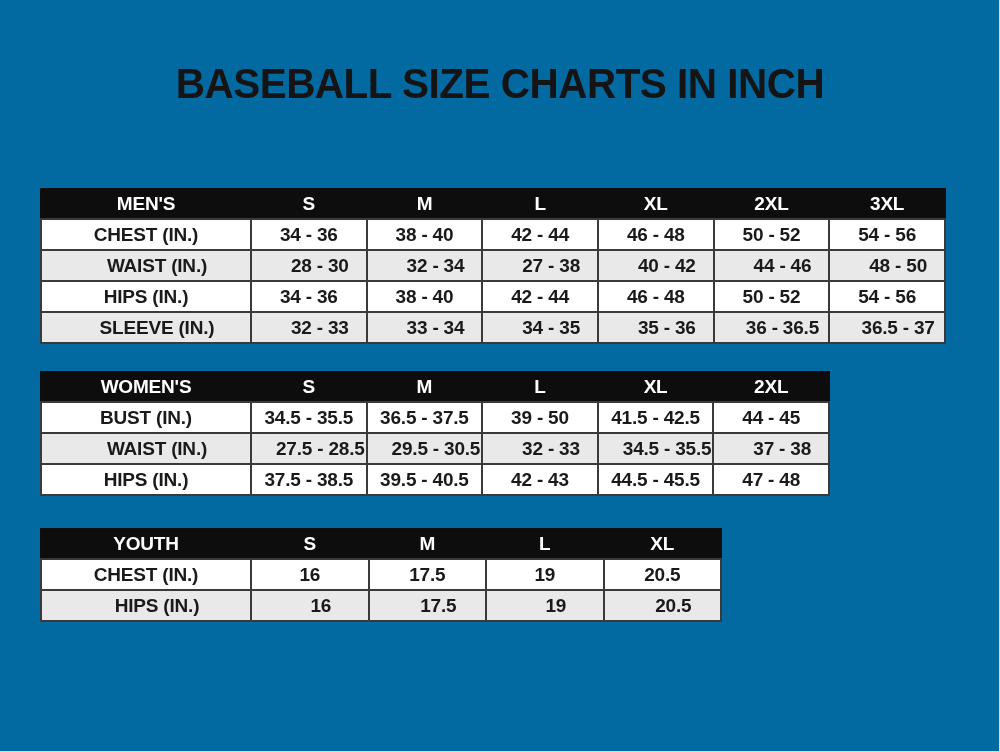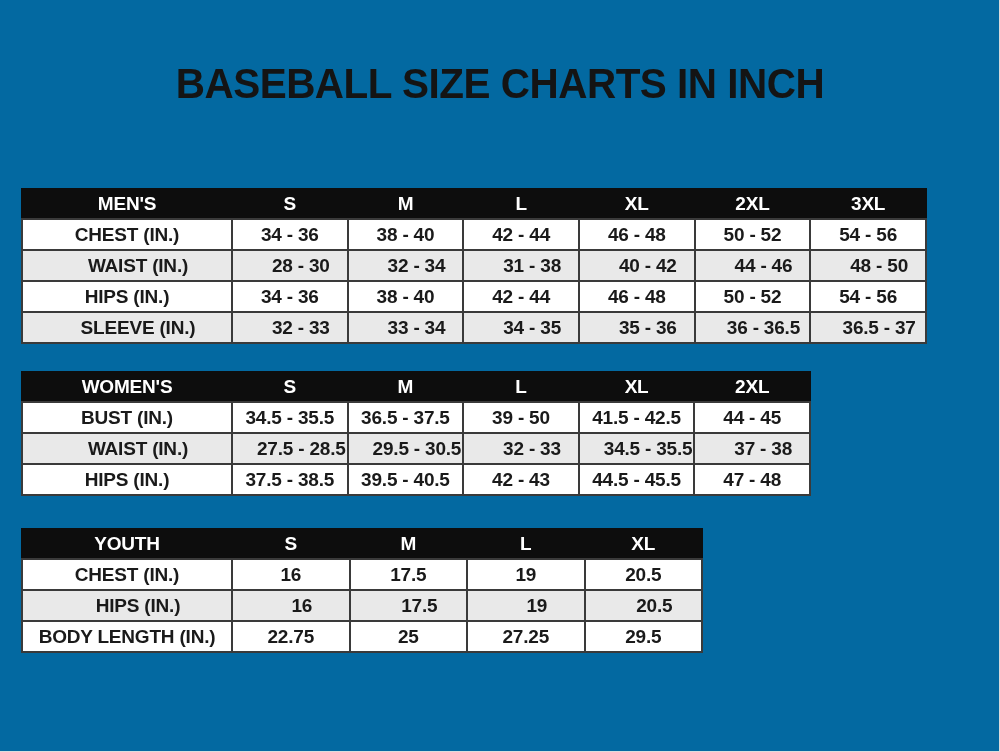--- a/index.html
+++ b/index.html
@@ -23,21 +23,21 @@
     font-size: 43px;
     font-weight: bold;
     letter-spacing: -0.5px;
     line-height: 1.0;
     transform: scaleX(0.94);
     transform-origin: 50% 50%;
     color: #141414;
     white-space: nowrap;
   }
   .size-table {
-    margin-left: 21px;
+    margin-left: 40px;
     border-collapse: collapse;
     table-layout: fixed;
     border: 2px solid var(--border, #3a3a3a);
   }
   .table-mens   { width: 906px; margin-top: 83px; }
   .table-womens { width: 790px; margin-top: 27px; }
   .table-youth  { width: 682px; margin-top: 32px; }
   .size-table col.label-col { width: 210px; }
   .size-table th, .size-table td {
     padding: 0 2px;
@@ -102,21 +102,21 @@
             <td>38 - 40</td>
             <td>42 - 44</td>
             <td>46 - 48</td>
             <td>50 - 52</td>
             <td>54 - 56</td>
           </tr>
           <tr class="stripe">
             <td>WAIST (IN.)</td>
             <td>28 - 30</td>
             <td>32 - 34</td>
-            <td>31 - 38</td>
+            <td>27 - 38</td>
             <td>40 - 42</td>
             <td>44 - 46</td>
             <td>48 - 50</td>
           </tr>
           <tr>
             <td>HIPS (IN.)</td>
             <td>34 - 36</td>
             <td>38 - 40</td>
             <td>42 - 44</td>
             <td>46 - 48</td>
@@ -205,23 +205,16 @@
             <td>19</td>
             <td>20.5</td>
           </tr>
           <tr class="stripe">
             <td>HIPS (IN.)</td>
             <td>16</td>
             <td>17.5</td>
             <td>19</td>
             <td>20.5</td>
           </tr>
-          <tr>
-            <td>BODY LENGTH (IN.)</td>
-            <td>22.75</td>
-            <td>25</td>
-            <td>27.25</td>
-            <td>29.5</td>
-          </tr>
         </tbody>
       </table>
     </div>
 </div>
 
 </body></html>

